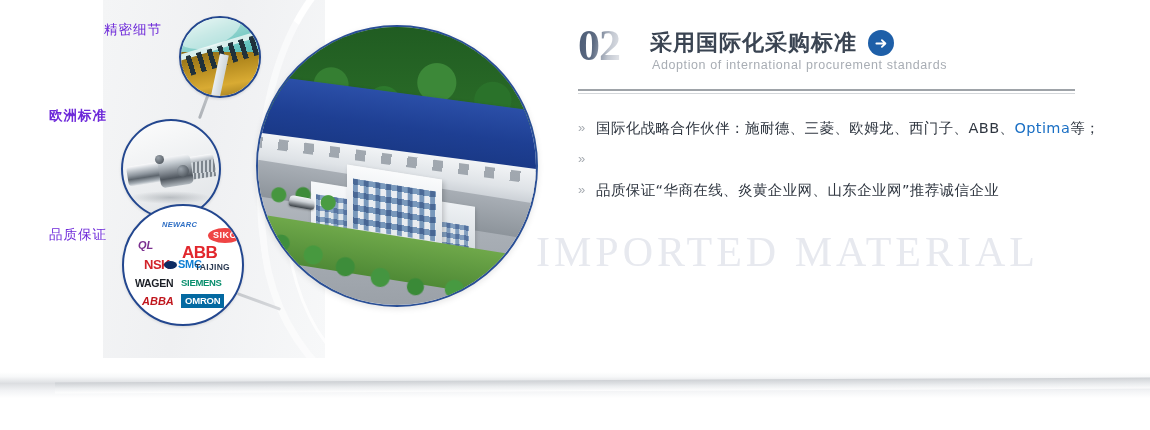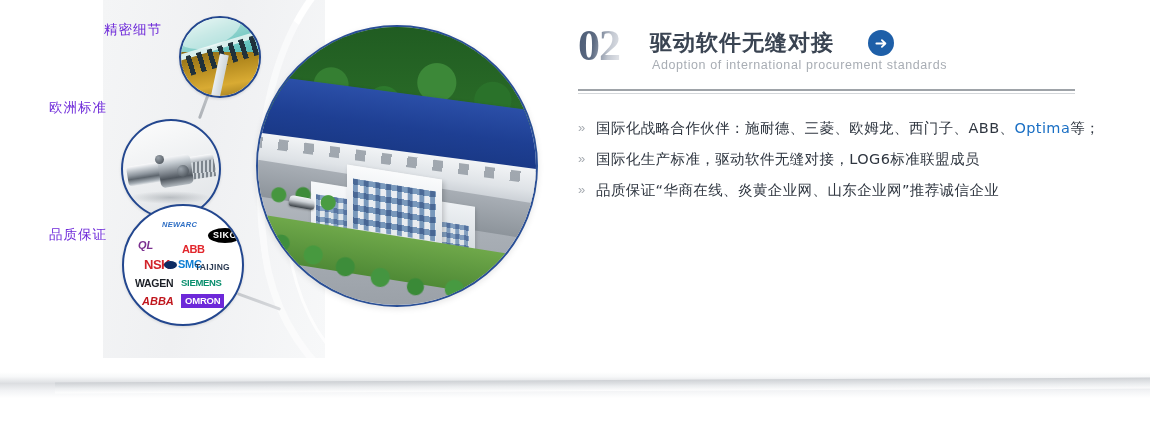--- a/index.html
+++ b/index.html
@@ -29,21 +29,21 @@
     border-radius:50%;
     border:3px solid rgba(255,255,255,.75);
     transform:rotate(6deg);
   }
 
   .side-label{
     position:absolute;
     color:#6d28d9;font-size:13.5px;letter-spacing:1px;white-space:nowrap;
   }
   .lbl-1{left:104px;top:21px;}
-  .lbl-2{left:49px;top:99px;}
+  .lbl-2{left:49px;top:107px;font-weight:bold;}
   .lbl-3{left:49px;top:226px;}
 
   
   .conn{position:absolute;background:#b9bcc0;}
   .conn-a{left:205px;top:78px;width:3px;height:42px;transform:rotate(20deg);
           background:linear-gradient(180deg,#c6c9cd,#aeb2b7);border-radius:2px;}
   .conn-b{left:196px;top:186px;width:3px;height:40px;transform:rotate(-8deg);
           background:linear-gradient(180deg,#c6c9cd,#aeb2b7);border-radius:2px;}
   .conn-c{left:236px;top:300px;width:46px;height:3px;transform:rotate(20deg);
           background:linear-gradient(90deg,#c6c9cd,#d8dadd);border-radius:2px;}
@@ -87,33 +87,33 @@
      background:radial-gradient(circle at 35% 30%,#99a1a9,#434a51);}
   .c2 .shadow{position:absolute;left:6%;bottom:14%;width:86%;height:13%;
      background:radial-gradient(ellipse at center,rgba(90,98,106,.32),rgba(255,255,255,0) 70%);}
 
   
   .c3{left:122px;top:204px;width:118px;height:118px;background:#fff;}
   .logos{position:absolute;inset:0;}
   .lg{position:absolute;white-space:nowrap;font-weight:bold;line-height:1;
       transform-origin:left top;text-align:right;}
   .lg-newarc{left:38px;top:15px;font-size:7.5px;color:#2f6fc4;font-style:italic;letter-spacing:.3px;}
-  .lg-siko{left:84px;top:22px;font-size:9px;color:#fff;background:#000000;
+  .lg-siko{left:84px;top:22px;font-size:9px;color:#fff;background:#ef4444;
       border-radius:50%;padding:3px 5px;letter-spacing:.5px;}
   .lg-ql{left:14px;top:34px;font-size:11px;color:#7b2f8f;font-style:italic;}
-  .lg-abb{left:58px;top:38px;font-size:11px;color:#e2262c;letter-spacing:-.5px;}
+  .lg-abb{left:58px;top:38px;font-size:17px;color:#e2262c;letter-spacing:-.5px;}
   .lg-nsk{left:20px;top:52px;font-size:13px;color:#d2232a;letter-spacing:-.5px;}
   .lg-smc{left:40px;top:53px;font-size:11px;color:#0f7fd4;letter-spacing:-.3px;}
   .lg-smc .dot{display:inline-block;width:13px;height:8px;border-radius:50%;
       background:#0b2b63;vertical-align:-1px;margin-right:1px;}
   .lg-taijing{left:71px;top:57px;font-size:8.5px;color:#2b3a52;letter-spacing:.3px;}
   .lg-wagen{left:11px;top:72px;font-size:10.5px;color:#1b1f26;letter-spacing:-.3px;}
   .lg-siemens{left:57px;top:72px;font-size:9.5px;color:#0a8f6e;letter-spacing:-.3px;}
   .lg-abba{left:18px;top:90px;font-size:11px;color:#c0161d;font-style:italic;}
-  .lg-omron{left:57px;top:88px;font-size:9.5px;color:#fff;background:#6d28d9;
+  .lg-omron{left:57px;top:88px;font-size:9.5px;color:#fff;background:#0369a1;
       padding:2px 4px;letter-spacing:-.2px;}
   .lg-idec{left:39px;top:118px;font-size:14px;color:#2b2f36;letter-spacing:-.2px;}
   .lg-idec .bar{display:inline-block;width:5px;height:9px;background:#b7272d;
       vertical-align:-1px;margin-right:1px;}
 
   
   .hero{
     position:absolute;left:256px;top:25px;width:278px;height:278px;border-radius:50%;
     overflow:hidden;border:2px solid #2a4f96;background:#e9edf2;
     box-shadow:0 2px 6px rgba(0,0,0,.10);
@@ -306,48 +306,48 @@
     <div class="trees2"></div>
     <div class="lawn"></div>
     <div class="trees"></div>
     <div class="car"></div>
   </div>
 
   <div class="right">
 
     <div class="headrow">
       <div class="bignum">02</div>
-      <div class="headtitle">驱动软件无缝对接</div>
+      <div class="headtitle">采用国际化采购标准</div>
       <div class="arrow-ic">
         <svg width="15" height="15" viewBox="0 0 16 16" aria-hidden="true">
           <path d="M2.5 8h9.2M8.4 4.4 12.2 8l-3.8 3.6" fill="none" stroke="#ffffff" stroke-width="1.9" stroke-linecap="round" stroke-linejoin="round"></path>
         </svg>
       </div>
       <div class="headsub">Adoption of international procurement standards</div>
     </div>
 
     <div class="divider"></div>
     <div class="divider2"></div>
 
     <div class="bullets">
 
       <div class="brow">
         <span class="bmark">»</span>
         <span class="btext"><span>国际化战略合作伙伴：施耐德、三菱、欧姆龙、西门子、ABB、</span><span class="hl">Optima</span><span>等；</span></span>
       </div>
 
       <div class="brow">
         <span class="bmark">»</span>
-        <span class="btext">国际化生产标准，驱动软件无缝对接，LOG6标准联盟成员</span>
       </div>
 
       <div class="brow">
         <span class="bmark">»</span>
         <span class="btext">品质保证“华商在线、炎黄企业网、山东企业网”推荐诚信企业</span>
       </div>
 
     </div>
 
+    <div class="watermark">IMPORTED  MATERIAL</div>
   </div>
 
   <div class="bottom-band"></div>
   <div class="bottom-fill"></div>
 </div>
 
 </body></html>

